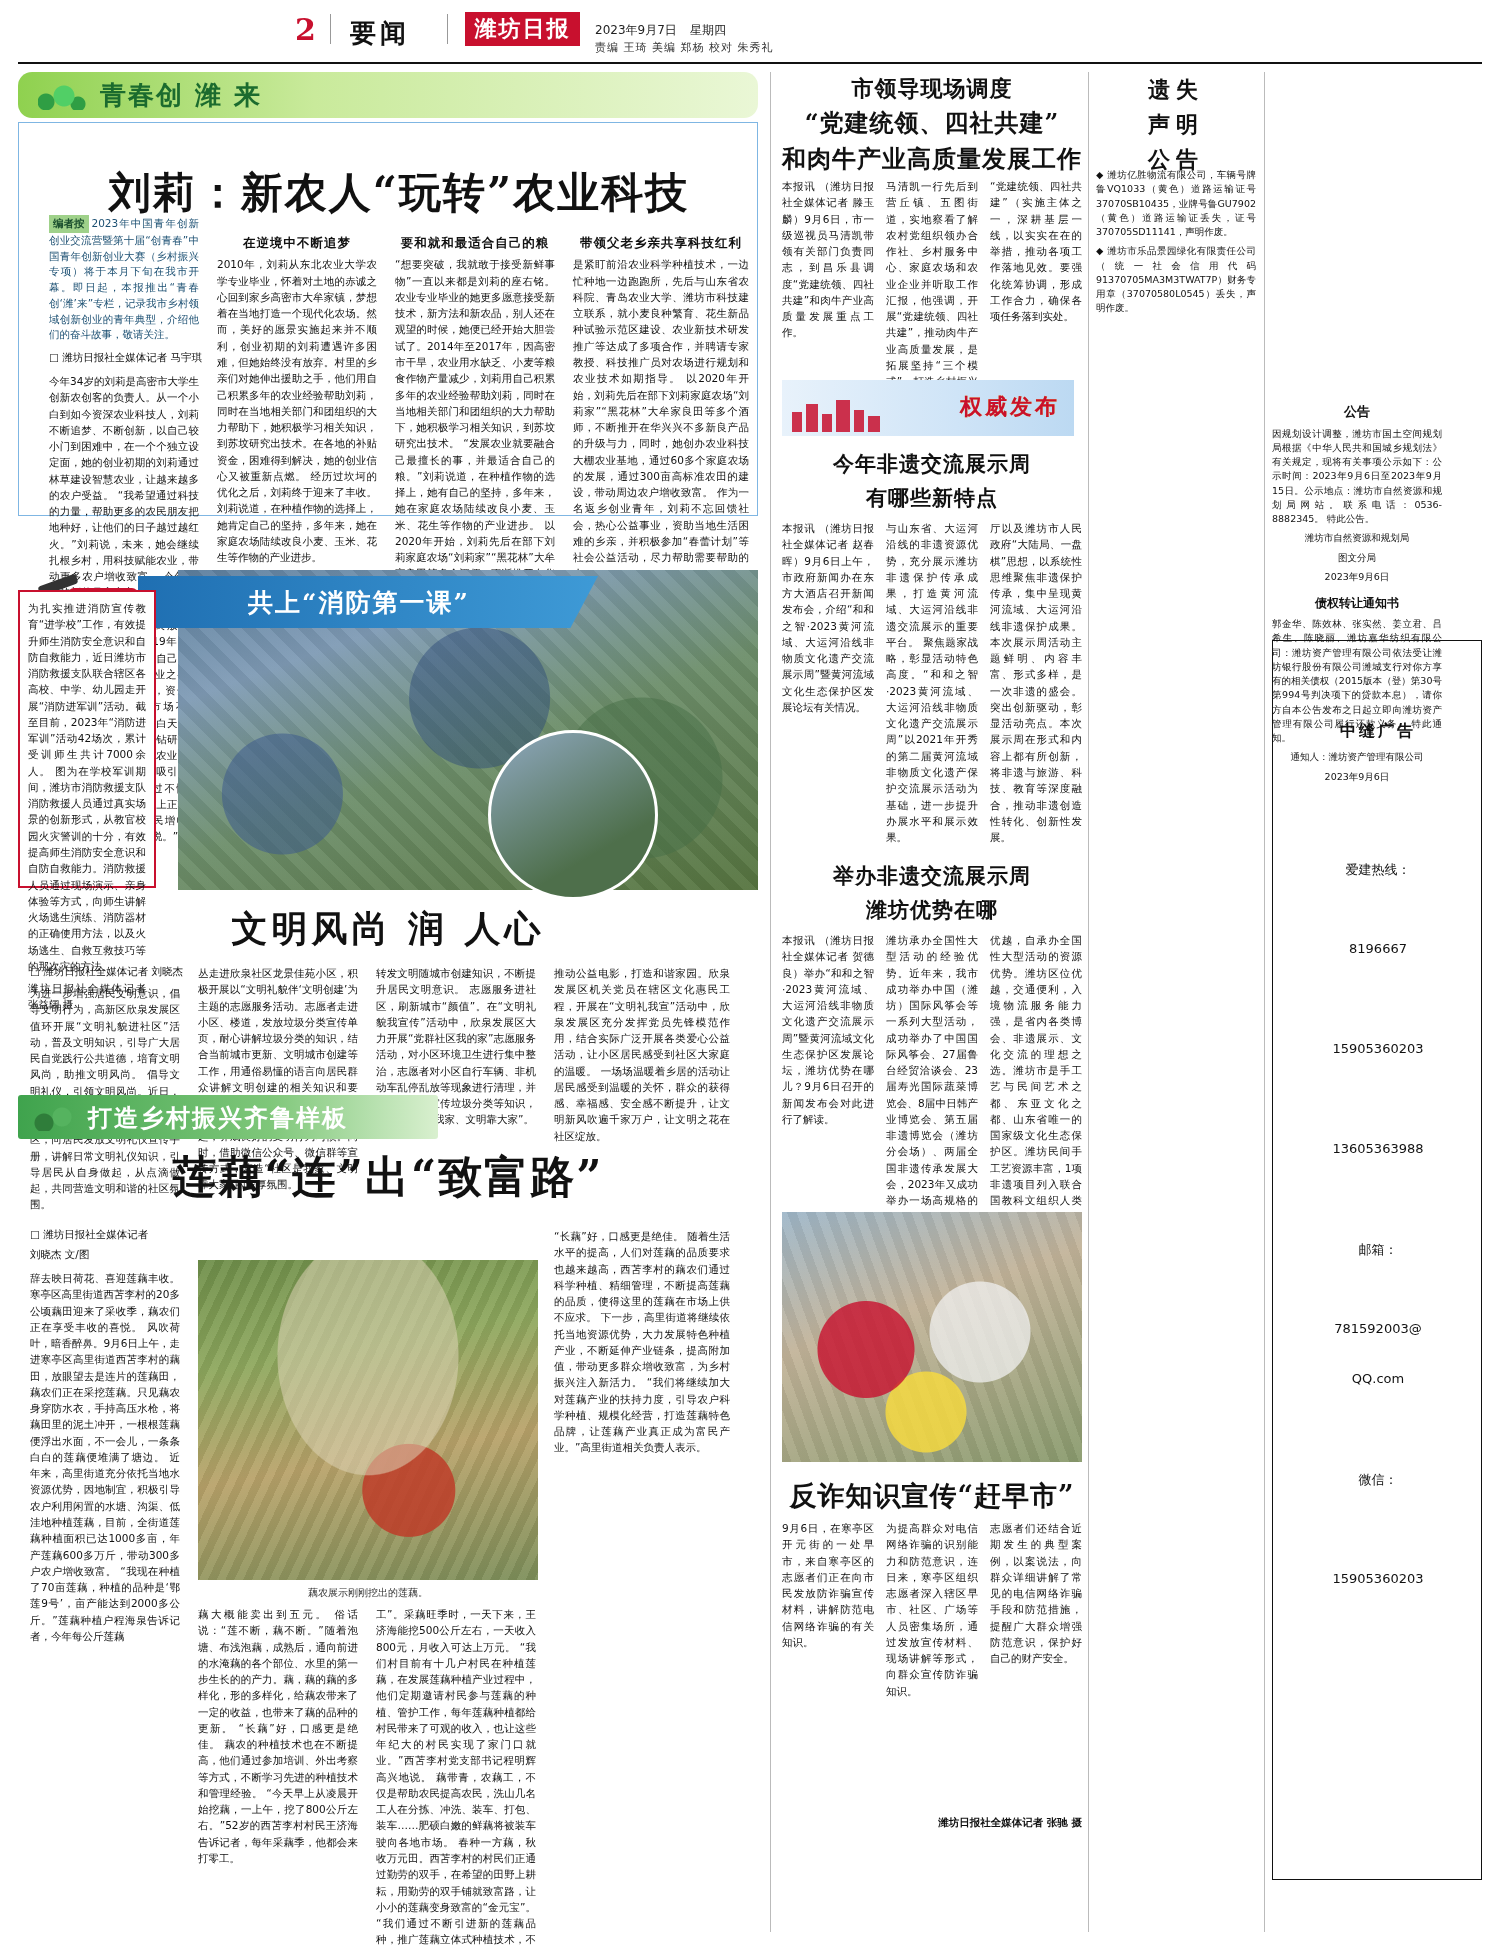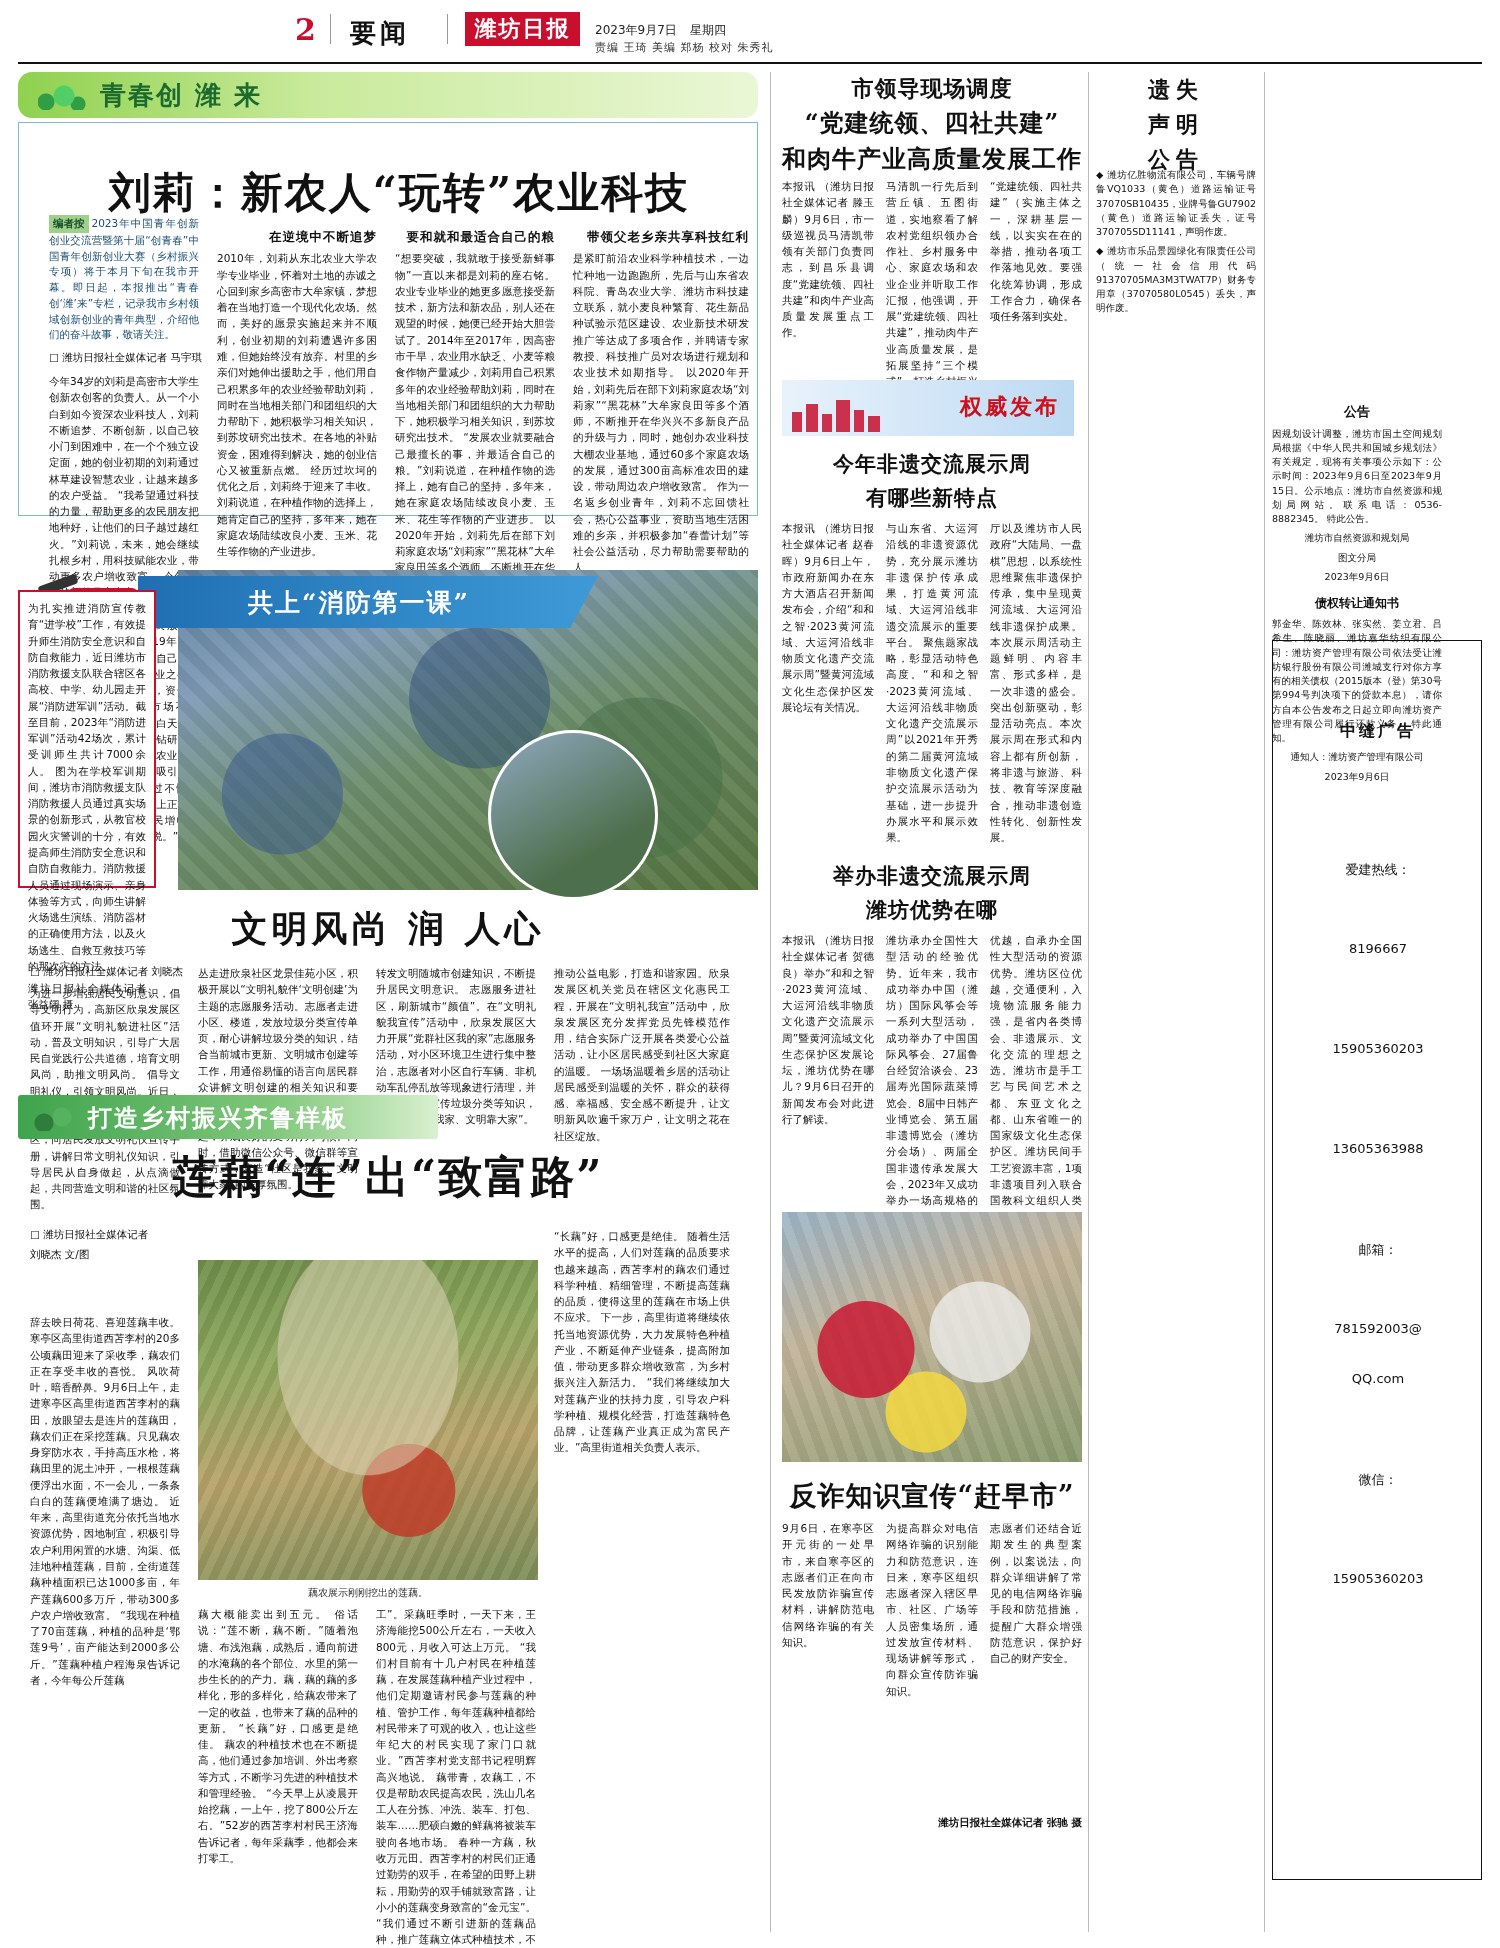--- a/index.html
+++ b/index.html
@@ -83,21 +83,21 @@
     display:inline-block; background:#9fd18a; color:#1b4f2e; font-weight:bold;
     padding:1px 4px; margin-right:3px; font-size:10.5px;
   }
   .byline-left { position:absolute; left:30px; top:228px; font-size:10.5px; color:#111; }
   .byline-left:before { content:"□ "; color:#111; }
 
   .colA { position:absolute; left:30px; top:250px; width:150px; font-size:10.5px; line-height:1.55; text-align:justify; }
   .colB { position:absolute; left:198px; top:92px; width:160px; font-size:10.5px; line-height:1.55; text-align:justify; }
   .colC { position:absolute; left:376px; top:92px; width:160px; font-size:10.5px; line-height:1.55; text-align:justify; }
   .colD { position:absolute; left:554px; top:92px; width:176px; font-size:10.5px; line-height:1.55; text-align:justify; }
-  .subhead { display:block; text-align:right; font-weight:bold; font-size:12.5px; margin:12px 0 4px; letter-spacing:1px; }
+  .subhead { display:block; text-align:center; font-weight:bold; font-size:12.5px; margin:18px 0 4px; letter-spacing:1px; }
 
   
   .photo-block { position:absolute; left:18px; top:530px; width:740px; height:360px; }
   .photo-bg {
     position:absolute; left:160px; top:40px; width:580px; height:320px;
     background:
       linear-gradient(160deg,#5d7f9e 0%, #7f9bb5 25%, #6d8e6a 55%, #56743f 100%);
     overflow:hidden;
   }
   .photo-bg:after {
@@ -162,21 +162,21 @@
       radial-gradient(circle at 10px 20px, #2f7d3a 0 9px, transparent 10px),
       radial-gradient(circle at 28px 14px, #55b35f 0 9px, transparent 10px);
   }
   .lotus-title {
     position:absolute; left:18px; top:1148px; width:740px; text-align:center;
     font-size:44px; font-weight:bold; letter-spacing:2px; font-family:"DejaVu Serif", serif;
   }
   .lotus-byline { position:absolute; left:30px; top:1228px; font-size:10.5px; }
   .lotus-byline:before { content:"□ "; }
   .lotus-sub { position:absolute; left:30px; top:1248px; font-size:10.5px; }
-  .lotus-c1 { position:absolute; left:30px; top:1270px; width:150px; font-size:10.5px; line-height:1.55; text-align:justify;margin-top:44px; }
+  .lotus-c1 { position:absolute; left:30px; top:1270px; width:150px; font-size:10.5px; line-height:1.55; text-align:justify; }
   .lotus-c4 { position:absolute; left:554px; top:1228px; width:176px; font-size:10.5px; line-height:1.55; text-align:justify; }
   .lotus-photo {
     position:absolute; left:198px; top:1260px; width:340px; height:320px;
     background:linear-gradient(170deg,#6f8f4a 0%, #8ea85e 30%, #b9a36a 60%, #7d8f5a 100%);
     overflow:hidden;
   }
   .lotus-photo:after {
     content:""; position:absolute; inset:0;
     background:
       radial-gradient(ellipse at 50% 30%, rgba(220,210,180,.55) 0 90px, transparent 91px),

